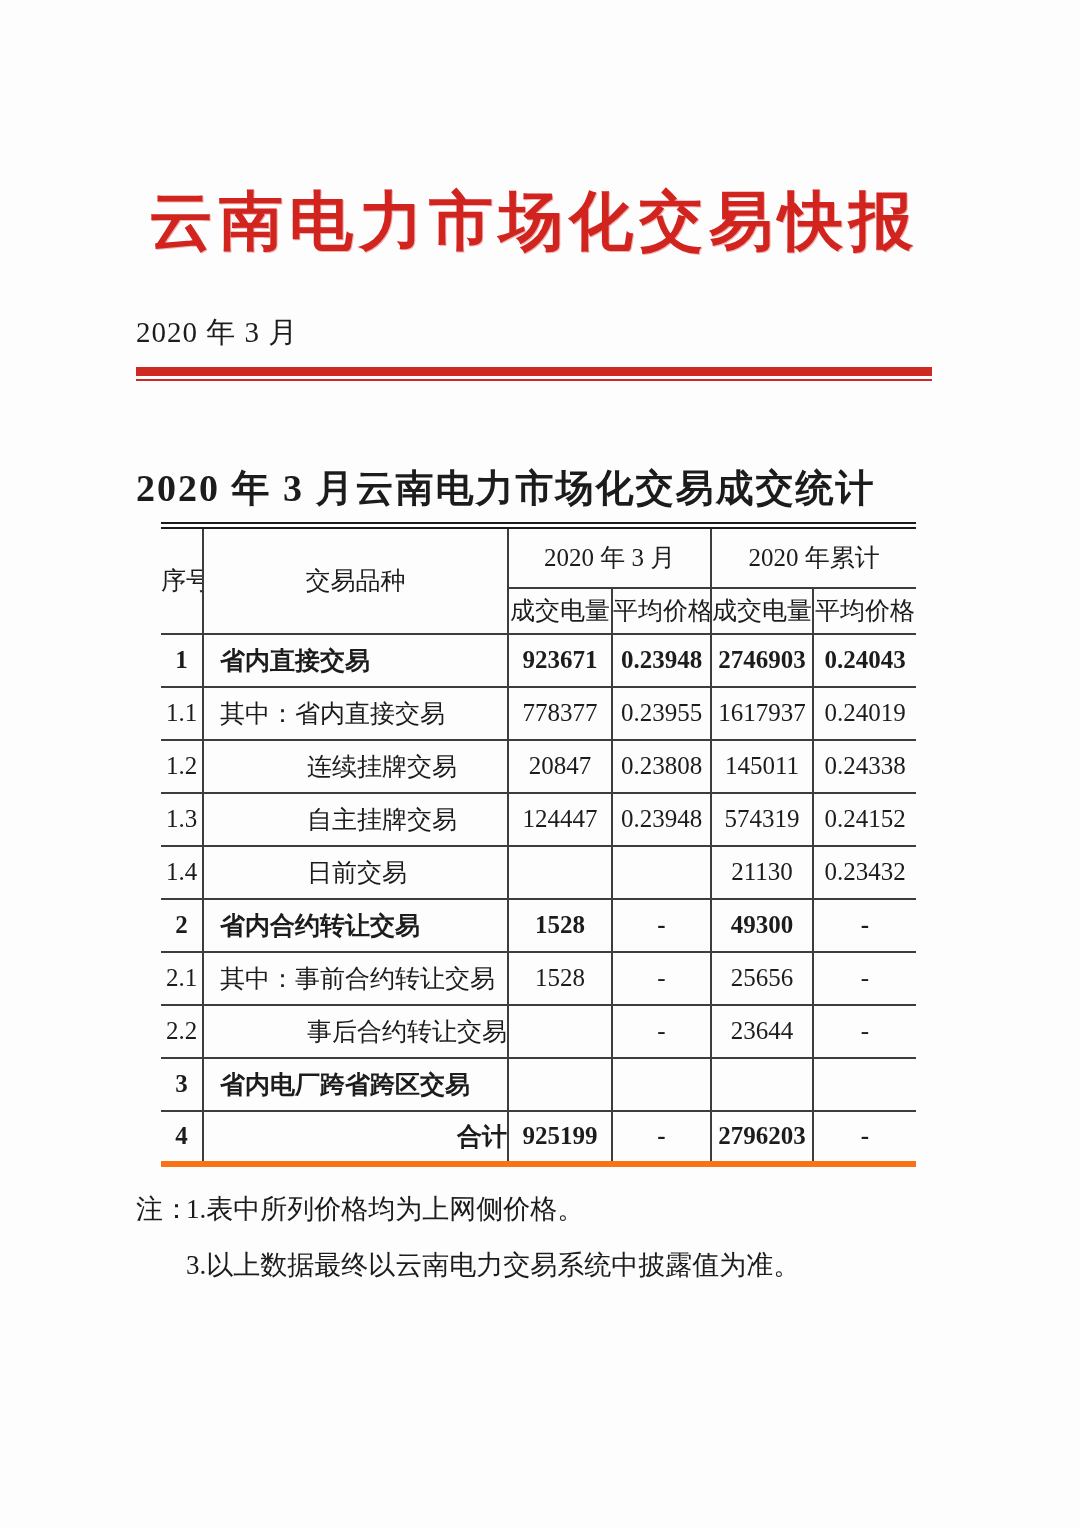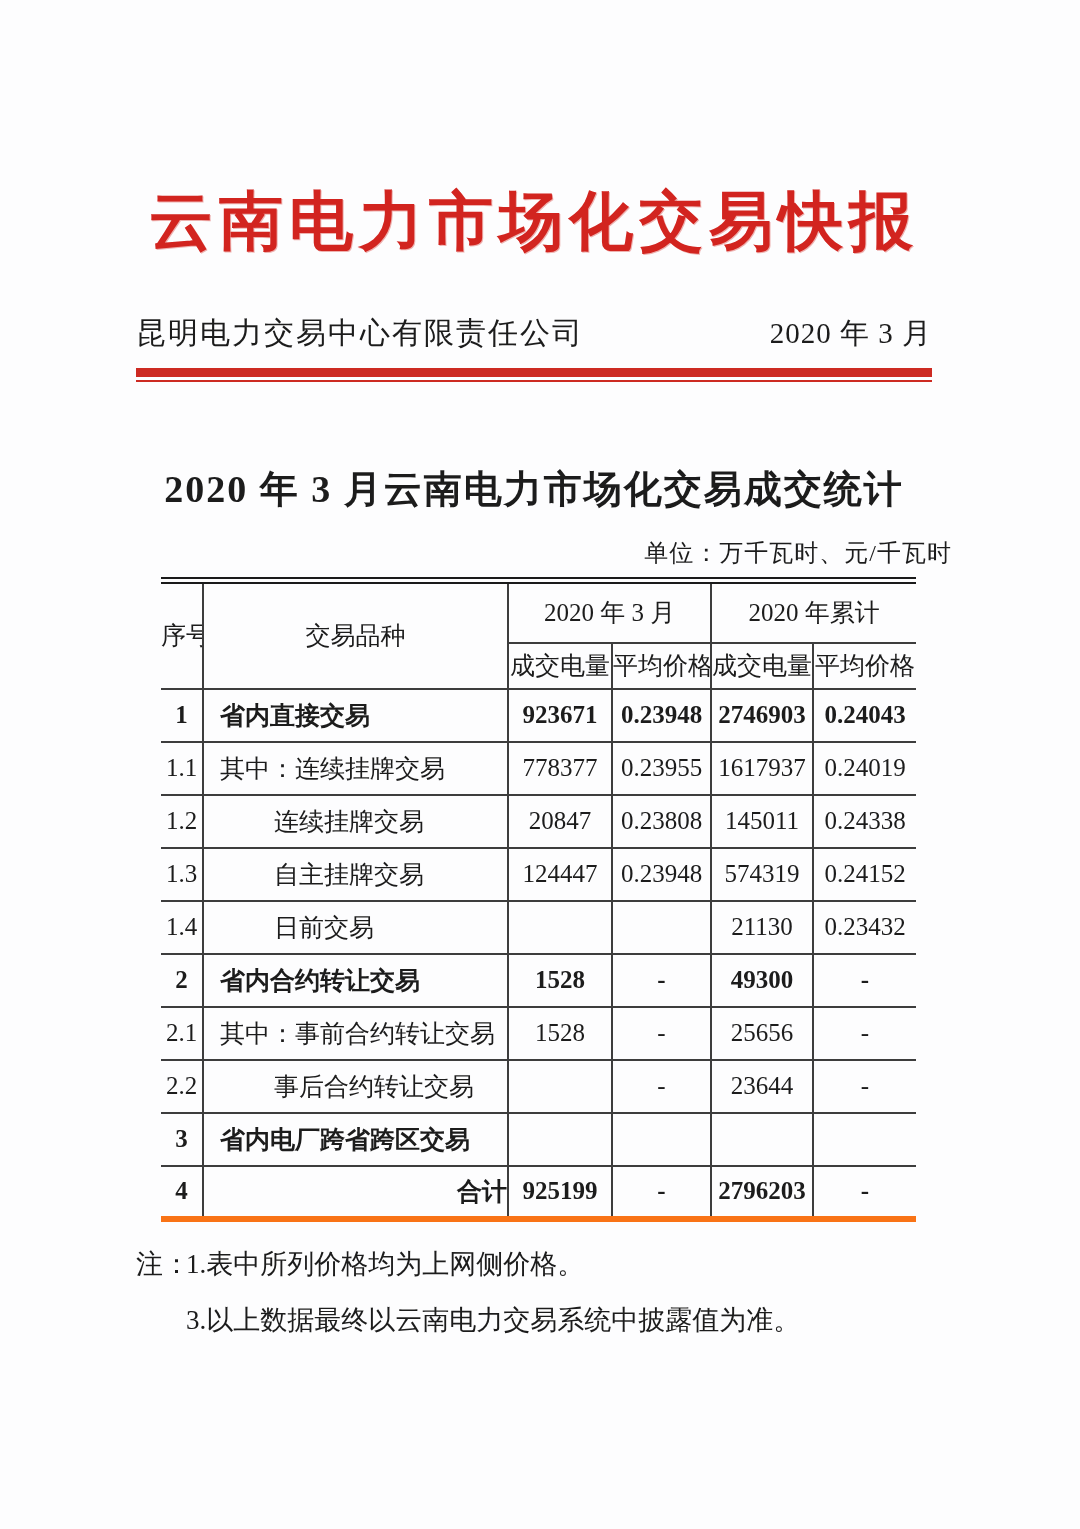--- a/index.html
+++ b/index.html
@@ -35,21 +35,20 @@
     align-items: baseline;
   }
   .org-name { font-size: 30px; letter-spacing: 2px; }
   .period   { font-size: 29px; letter-spacing: 1px; }
   .red-rule-thick { margin-top: 14px; height: 9px; background: #cd2a22; }
   .red-rule-thin  { margin-top: 3px;  height: 2px; background: #cd2a22; }
 
   
   .section-title {
     margin-top: 82px;
-    text-align: center;
     font-size: 38px;
     font-weight: bold;
     letter-spacing: 2px;
     white-space: nowrap;
   }
   .unit-note {
     margin-top: 22px;
     margin-right: -20px;
     text-align: right;
     font-size: 24px;
@@ -75,47 +74,45 @@
     padding: 0;
     overflow: hidden;
     white-space: nowrap;
   }
   .stats th:first-child, .stats td:first-child { border-left: none; }
   .stats th:last-child,  .stats td:last-child  { border-right: none; }
   .stats tr.h1 th { height: 62px; }
   .stats tr.h2 th { height: 46px; }
   .stats tbody td { height: 53px; }
   .stats td.name { text-align: left; padding-left: 16px; }
-  .stats tr.indent td.name { padding-left: 70px; }
+  .stats tr.indent td.name { padding-left: 103px; }
   .stats tr.center-name td.name { text-align: right; padding-left: 0; }
   .stats tr.emph td { font-weight: bold; }
 
   
   .notes { margin-top: 26px; font-size: 27px; }
   .note-line { display: flex; margin-bottom: 23px; line-height: 1.25; }
   .note-label { display: inline-block; width: 50px; flex: 0 0 50px; }
 </style>
 </head>
 <body>
 
 <div class="page">
   <div class="content">
 
     <div class="doc-title">云南电力市场化交易快报</div>
 
     <div class="pub-row">
-      <span class="org-name">昆明电力交易中心有限责任公司</span>
       <span class="period">2020 年 3 月</span>
     </div>
 
     <div class="red-rule-thick"></div>
     <div class="red-rule-thin"></div>
 
     <div class="section-title">2020 年 3 月云南电力市场化交易成交统计</div>
-    <div class="unit-note">单位：万千瓦时、元/千瓦时</div>
 
     <table class="stats">
       <colgroup>
         <col style="width:42px">
         <col style="width:305px">
         <col style="width:104px">
         <col style="width:99px">
         <col style="width:102px">
         <col style="width:103px">
       </colgroup>
@@ -137,21 +134,21 @@
         <tr class="emph">
           <td>1</td>
           <td class="name">省内直接交易</td>
           <td>923671</td>
           <td>0.23948</td>
           <td>2746903</td>
           <td>0.24043</td>
         </tr>
         <tr>
           <td>1.1</td>
-          <td class="name">其中：连续挂牌交易</td>
+          <td class="name">其中：省内直接交易</td>
           <td>778377</td>
           <td>0.23955</td>
           <td>1617937</td>
           <td>0.24019</td>
         </tr>
         <tr class="indent">
           <td>1.2</td>
           <td class="name">连续挂牌交易</td>
           <td>20847</td>
           <td>0.23808</td>

